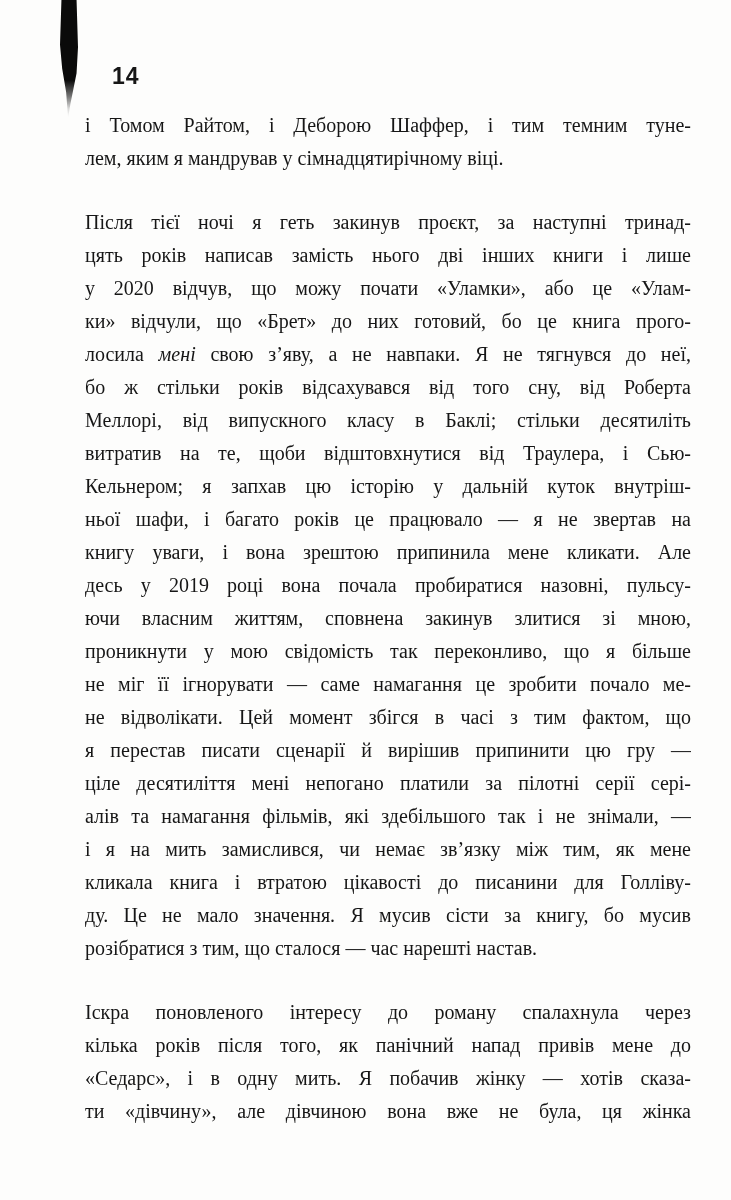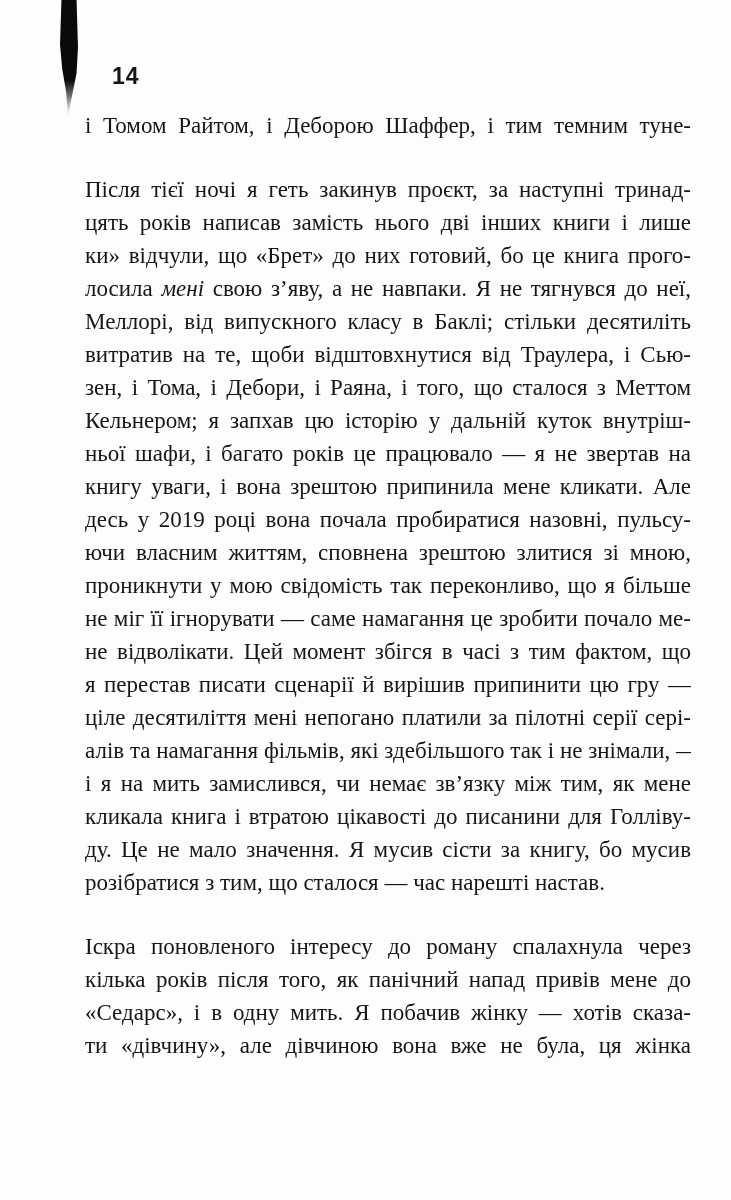--- a/index.html
+++ b/index.html
@@ -39,21 +39,21 @@
     font-size: 23px;
     line-height: 26px;
     letter-spacing: 1px;
     color: var(--ink, #161616);
   }
   .page-text {
     position: absolute;
     left: 85px;
     top: 109px;
     width: 606px;
-    font-size: 23px;
+    font-size: 20px;
     line-height: 33px;
   }
   .paragraph {
     margin: 0 0 31px 0;
   }
   .paragraph:last-child {
     margin-bottom: 8px;
   }
   .line {
     text-align: justify;
@@ -72,34 +72,36 @@
 </style>
 </head>
 <body style="--paper: #fdfdfc; --ink: #161616; --mark: #0a0a0a;">
 
 <div>
   <div class="ink-mark"></div>
   <div class="page-number">14</div>
   <div class="page-text">
       <div class="paragraph">
         <div class="line"><span>і Томом Райтом, і Деборою Шаффер, і тим темним туне-</span></div>
+        <div class="line last"><span>лем, яким я мандрував у сімнадцятирічному віці.</span></div>
       </div>
       <div class="paragraph">
         <div class="line"><span>Після тієї ночі я геть закинув проєкт, за наступні тринад-</span></div>
         <div class="line"><span>цять років написав замість нього дві інших книги і лише</span></div>
+        <div class="line"><span>у 2020 відчув, що можу почати «Уламки», або це «Улам-</span></div>
         <div class="line"><span>ки» відчули, що «Брет» до них готовий, бо це книга прого-</span></div>
         <div class="line"><span>лосила </span><span class="em">мені</span><span> свою з’яву, а не навпаки. Я не тягнувся до неї,</span></div>
+        <div class="line"><span>бо ж стільки років відсахувався від того сну, від Роберта</span></div>
         <div class="line"><span>Меллорі, від випускного класу в Баклі; стільки десятиліть</span></div>
         <div class="line"><span>витратив на те, щоби відштовхнутися від Траулера, і Сью-</span></div>
-        <div class="line"><span>зен, і Тома, і Дебори, і Раяна, і того, що сталося з Меттом</span></div>
         <div class="line"><span>Кельнером; я запхав цю історію у дальній куток внутріш-</span></div>
         <div class="line"><span>ньої шафи, і багато років це працювало — я не звертав на</span></div>
         <div class="line"><span>книгу уваги, і вона зрештою припинила мене кликати. Але</span></div>
         <div class="line"><span>десь у 2019 році вона почала пробиратися назовні, пульсу-</span></div>
-        <div class="line"><span>ючи власним життям, сповнена зрештою злитися зі мною,</span></div>
+        <div class="line"><span>ючи власним життям, сповнена закинув злитися зі мною,</span></div>
         <div class="line"><span>проникнути у мою свідомість так переконливо, що я більше</span></div>
         <div class="line"><span>не міг її ігнорувати — саме намагання це зробити почало ме-</span></div>
         <div class="line"><span>не відволікати. Цей момент збігся в часі з тим фактом, що</span></div>
         <div class="line"><span>я перестав писати сценарії й вирішив припинити цю гру —</span></div>
         <div class="line"><span>ціле десятиліття мені непогано платили за пілотні серії сері-</span></div>
         <div class="line"><span>алів та намагання фільмів, які здебільшого так і не знімали, —</span></div>
         <div class="line"><span>і я на мить замислився, чи немає зв’язку між тим, як мене</span></div>
         <div class="line"><span>кликала книга і втратою цікавості до писанини для Голліву-</span></div>
         <div class="line"><span>ду. Це не мало значення. Я мусив сісти за книгу, бо мусив</span></div>
         <div class="line last"><span>розібратися з тим, що сталося — час нарешті настав.</span></div>

